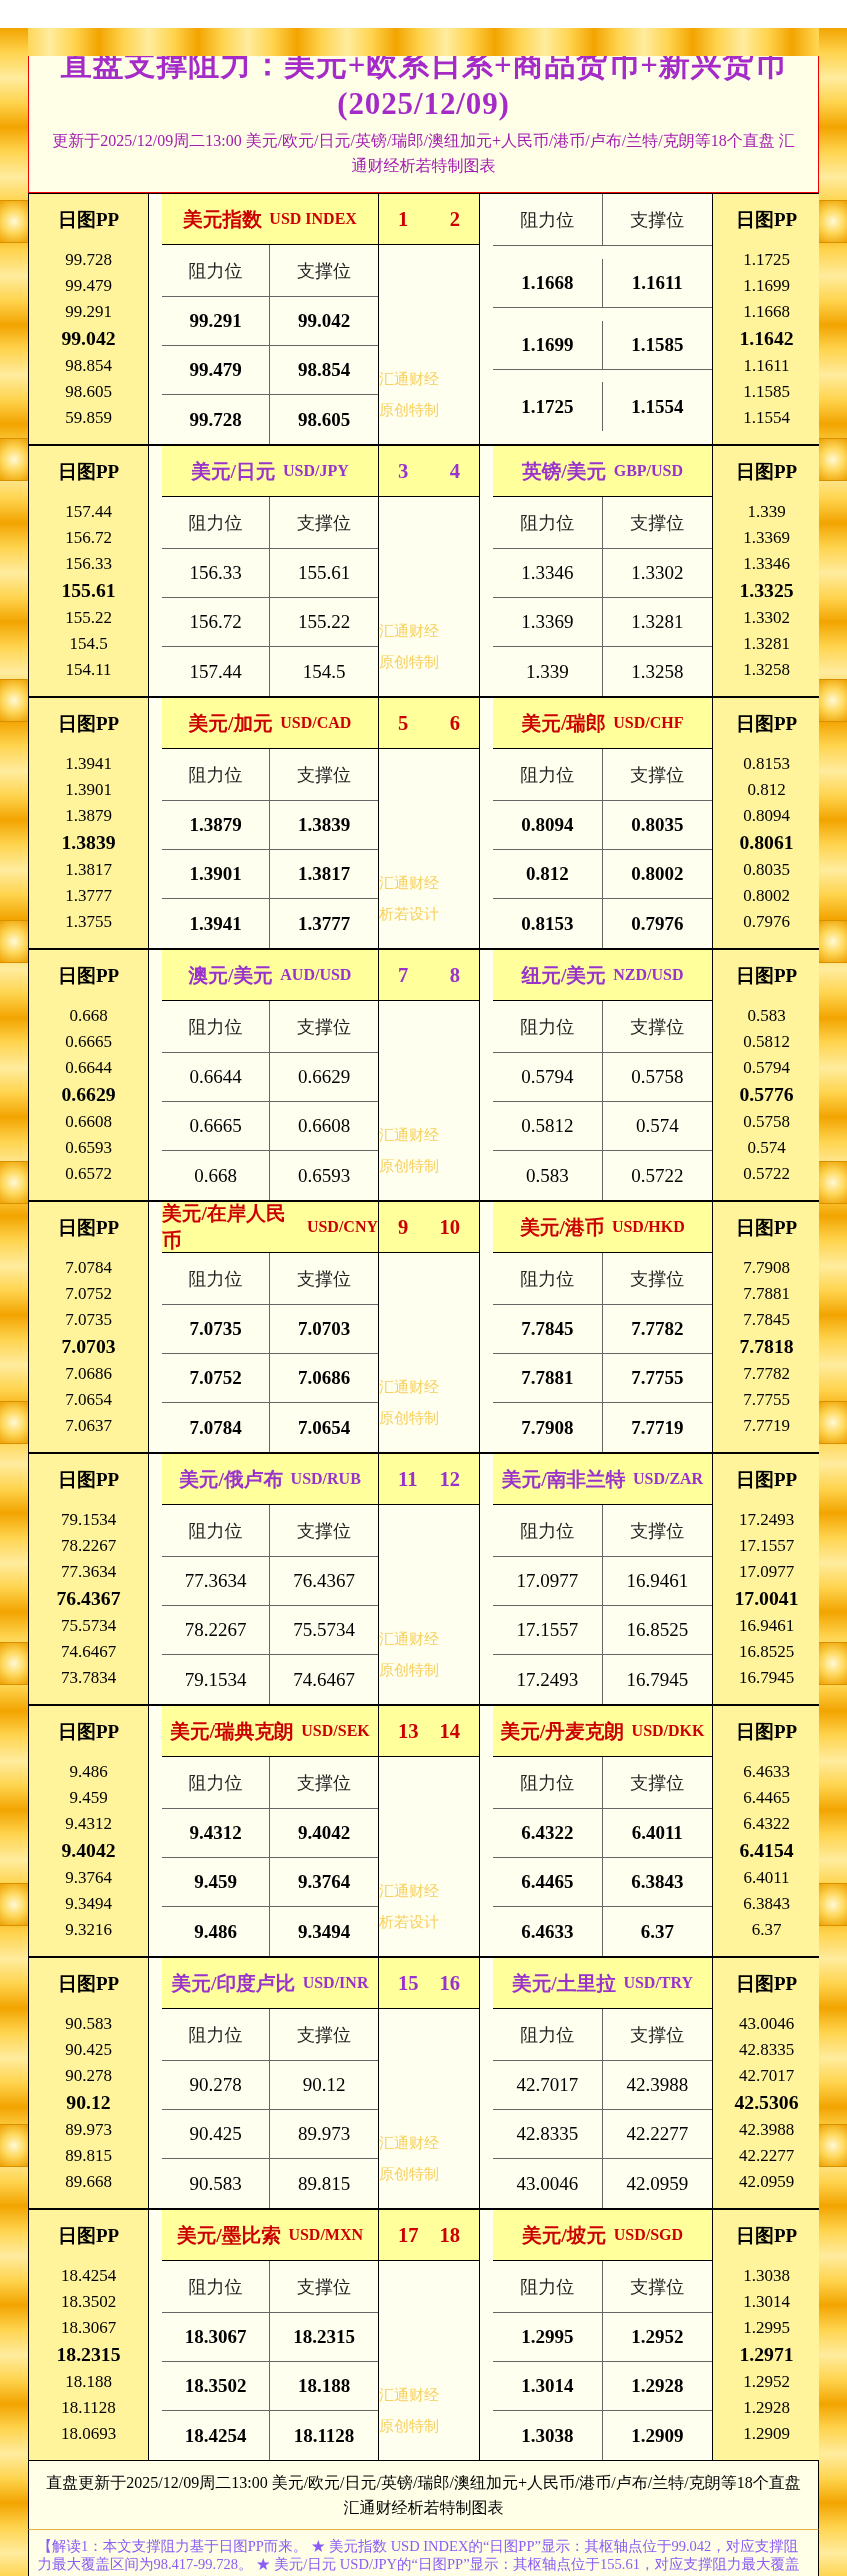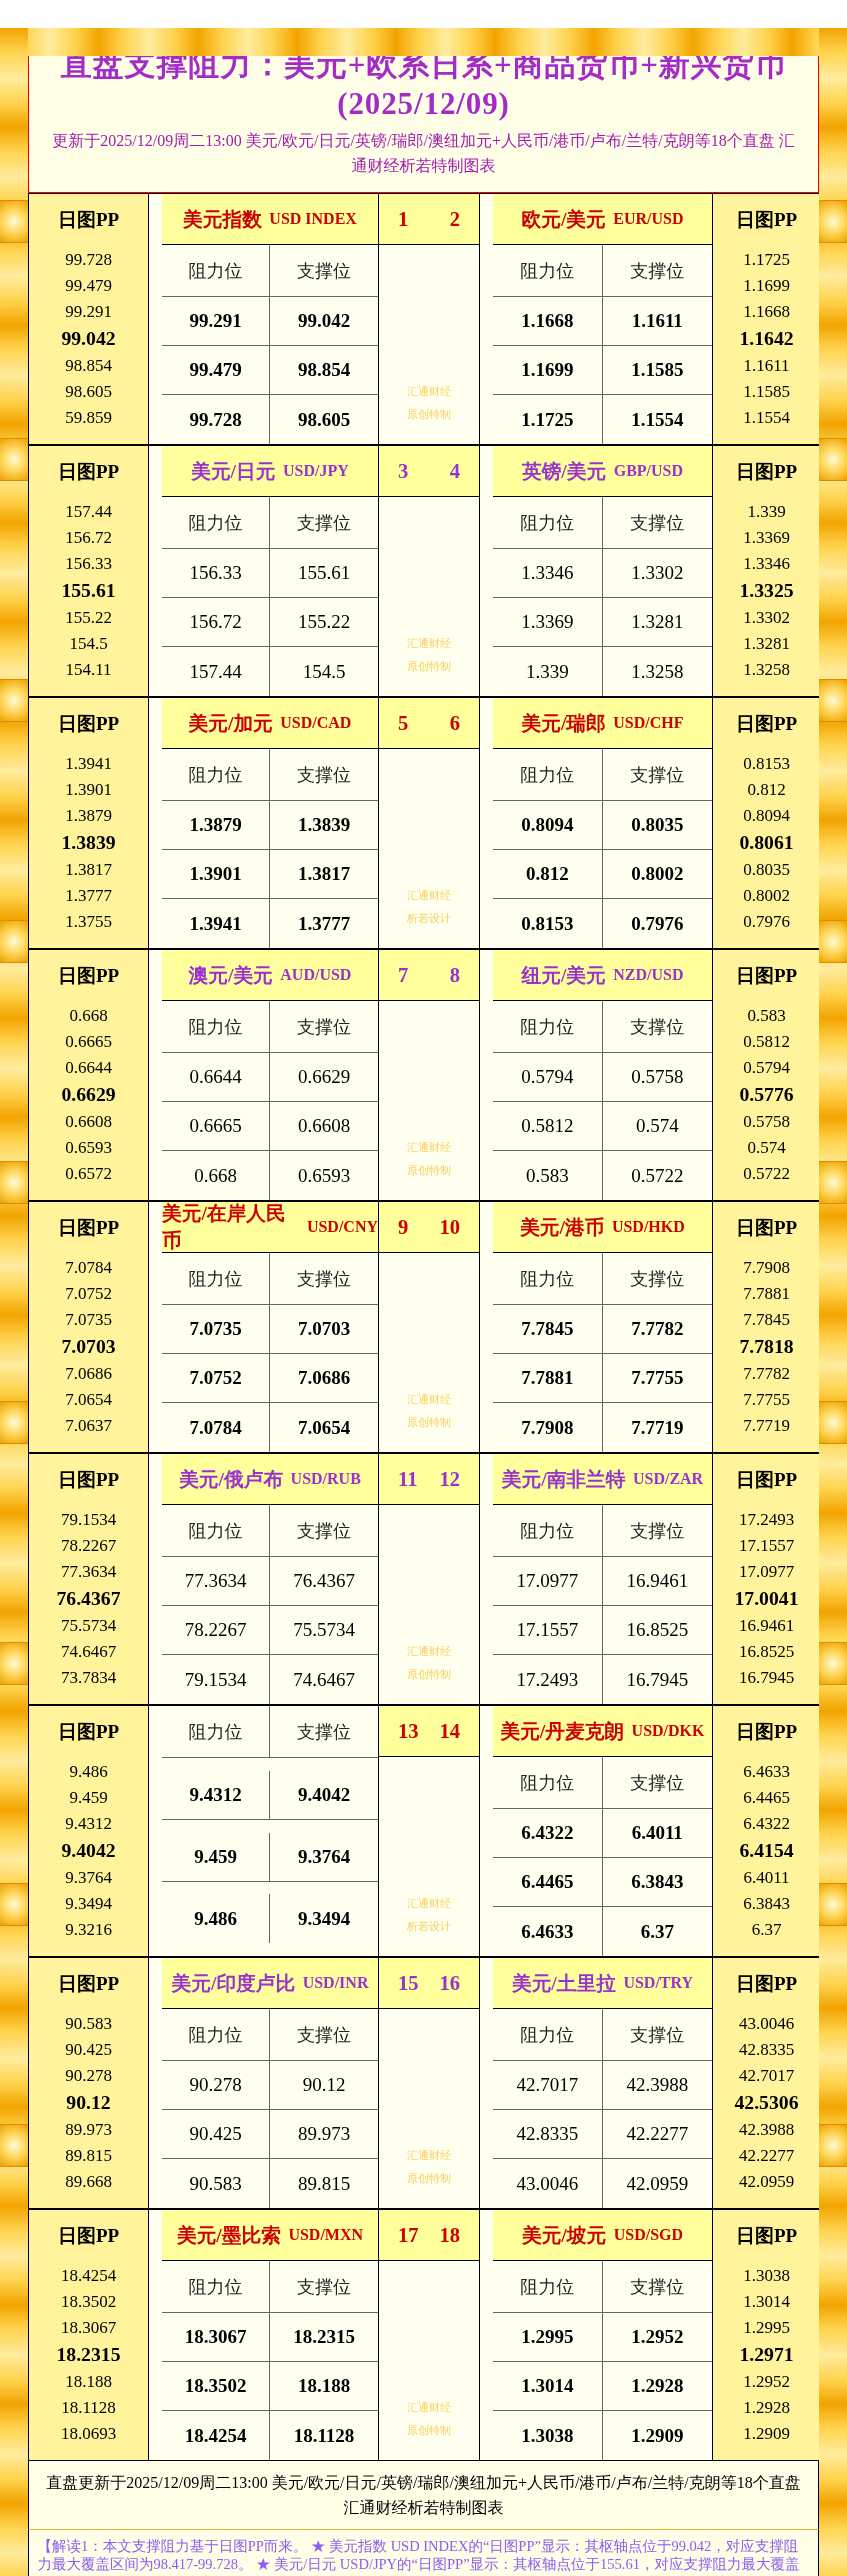--- a/index.html
+++ b/index.html
@@ -57,22 +57,22 @@
   .row-line { border-bottom:0.9px solid #666; }
   .panel.red .rs-cell { font-weight:bold; }
   .panel.red .pair-head, .panel.red .num-head { color:#cc0000; }
   .panel.purple .pair-head, .panel.purple .num-head { color:#9933cc; }
 
   .center-col { background:#FFFFEF; display:flex; flex-direction:column; }
   .num-head { height:51px; background:#FFFF9C; border-bottom:1.9px solid #000;
     display:flex; align-items:center; justify-content:space-between; padding:0 19px;
     font-weight:bold; font-size:20.6px; }
   .center-body { position:relative; height:187px; }
-  .wm { position:absolute; bottom:5.6px; left:0; right:0; text-align:center;
-    color:#f7cf5e; font-size:11px; line-height:2.1; }
+  .wm { position:absolute; bottom:5.6px; left:0; right:0; text-align:left;
+    color:#f7cf5e; font-size:15px; line-height:2.1; }
 
   
   .update-box { border-left:0.9px solid #000; border-right:0.9px solid #000; border-bottom:0.9px solid #e2b33c;
     background:#FFFFE8; text-align:center; font-size:16px; line-height:1.6; padding:8.4px 11.2px; color:#000; }
   .notes-box { border-left:0.9px solid #000; border-right:0.9px solid #000; background:#FFFFE8; }
   .note { font-size:14.5px; line-height:1.28; color:#8b5cf6; padding:6.6px 8.4px; text-align:left; }
   .note + .note { border-top:1.9px dotted #888; }
 </style>
 </head>
 <body>
@@ -126,24 +126,20 @@
       </div>
       <div class="center-body">
         <div class="wm">
           <div>汇通财经</div>
           <div>原创特制</div>
         </div>
       </div>
     </div>
 
     <div class="pair-table">
-      <div class="pair-head">
-        <span class="cn">欧元/美元</span>
-        <span class="en">EUR/USD</span>
-      </div>
       <div class="rs-head cell-r">阻力位</div>
       <div class="rs-head">支撑位</div>
       <div class="rs-cell cell-r row-line">1.1668</div>
       <div class="rs-cell row-line">1.1611</div>
       <div class="rs-cell cell-r row-line">1.1699</div>
       <div class="rs-cell row-line">1.1585</div>
       <div class="rs-cell cell-r">1.1725</div>
       <div class="rs-cell">1.1554</div>
     </div>
 
@@ -524,20 +520,24 @@
         <span class="pp-val">9.459</span>
         <span class="pp-val">9.4312</span>
         <span class="pp-val pivot">9.4042</span>
         <span class="pp-val">9.3764</span>
         <span class="pp-val">9.3494</span>
         <span class="pp-val">9.3216</span>
       </div>
     </div>
 
     <div class="pair-table">
+      <div class="pair-head">
+        <span class="cn">美元/瑞典克朗</span>
+        <span class="en">USD/SEK</span>
+      </div>
       <div class="rs-head cell-r">阻力位</div>
       <div class="rs-head">支撑位</div>
       <div class="rs-cell cell-r row-line">9.4312</div>
       <div class="rs-cell row-line">9.4042</div>
       <div class="rs-cell cell-r row-line">9.459</div>
       <div class="rs-cell row-line">9.3764</div>
       <div class="rs-cell cell-r">9.486</div>
       <div class="rs-cell">9.3494</div>
     </div>
 

